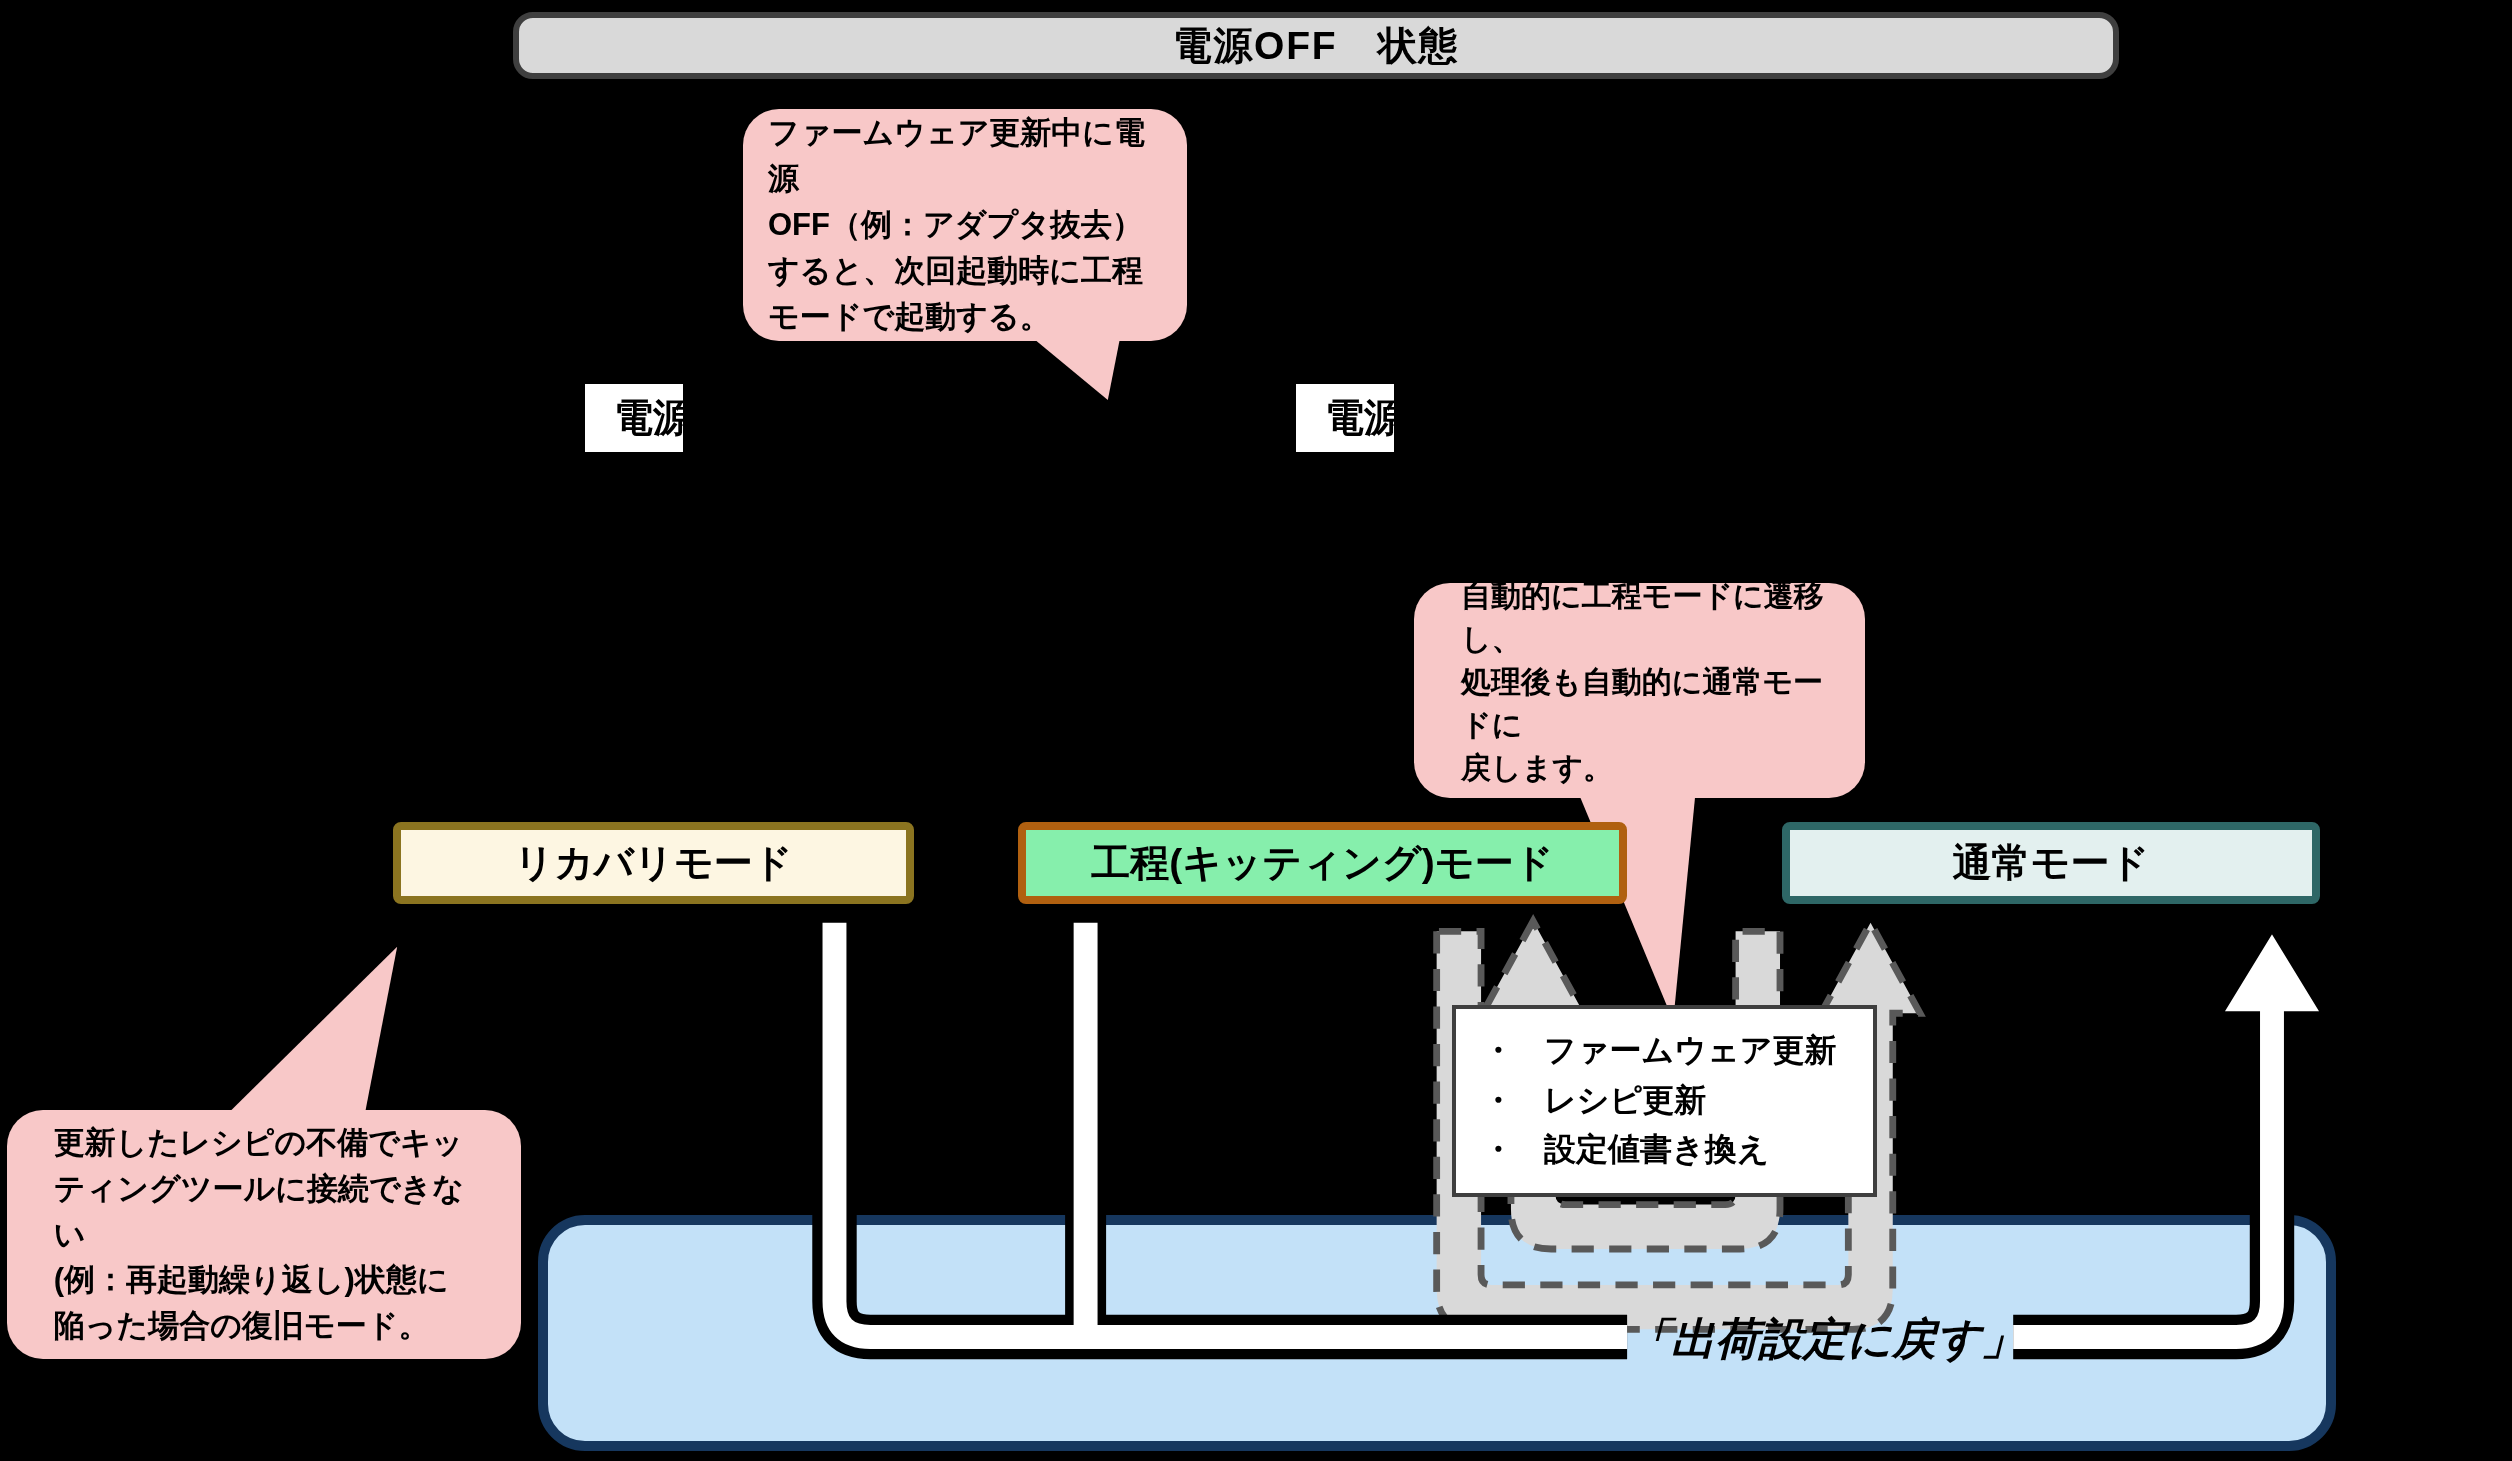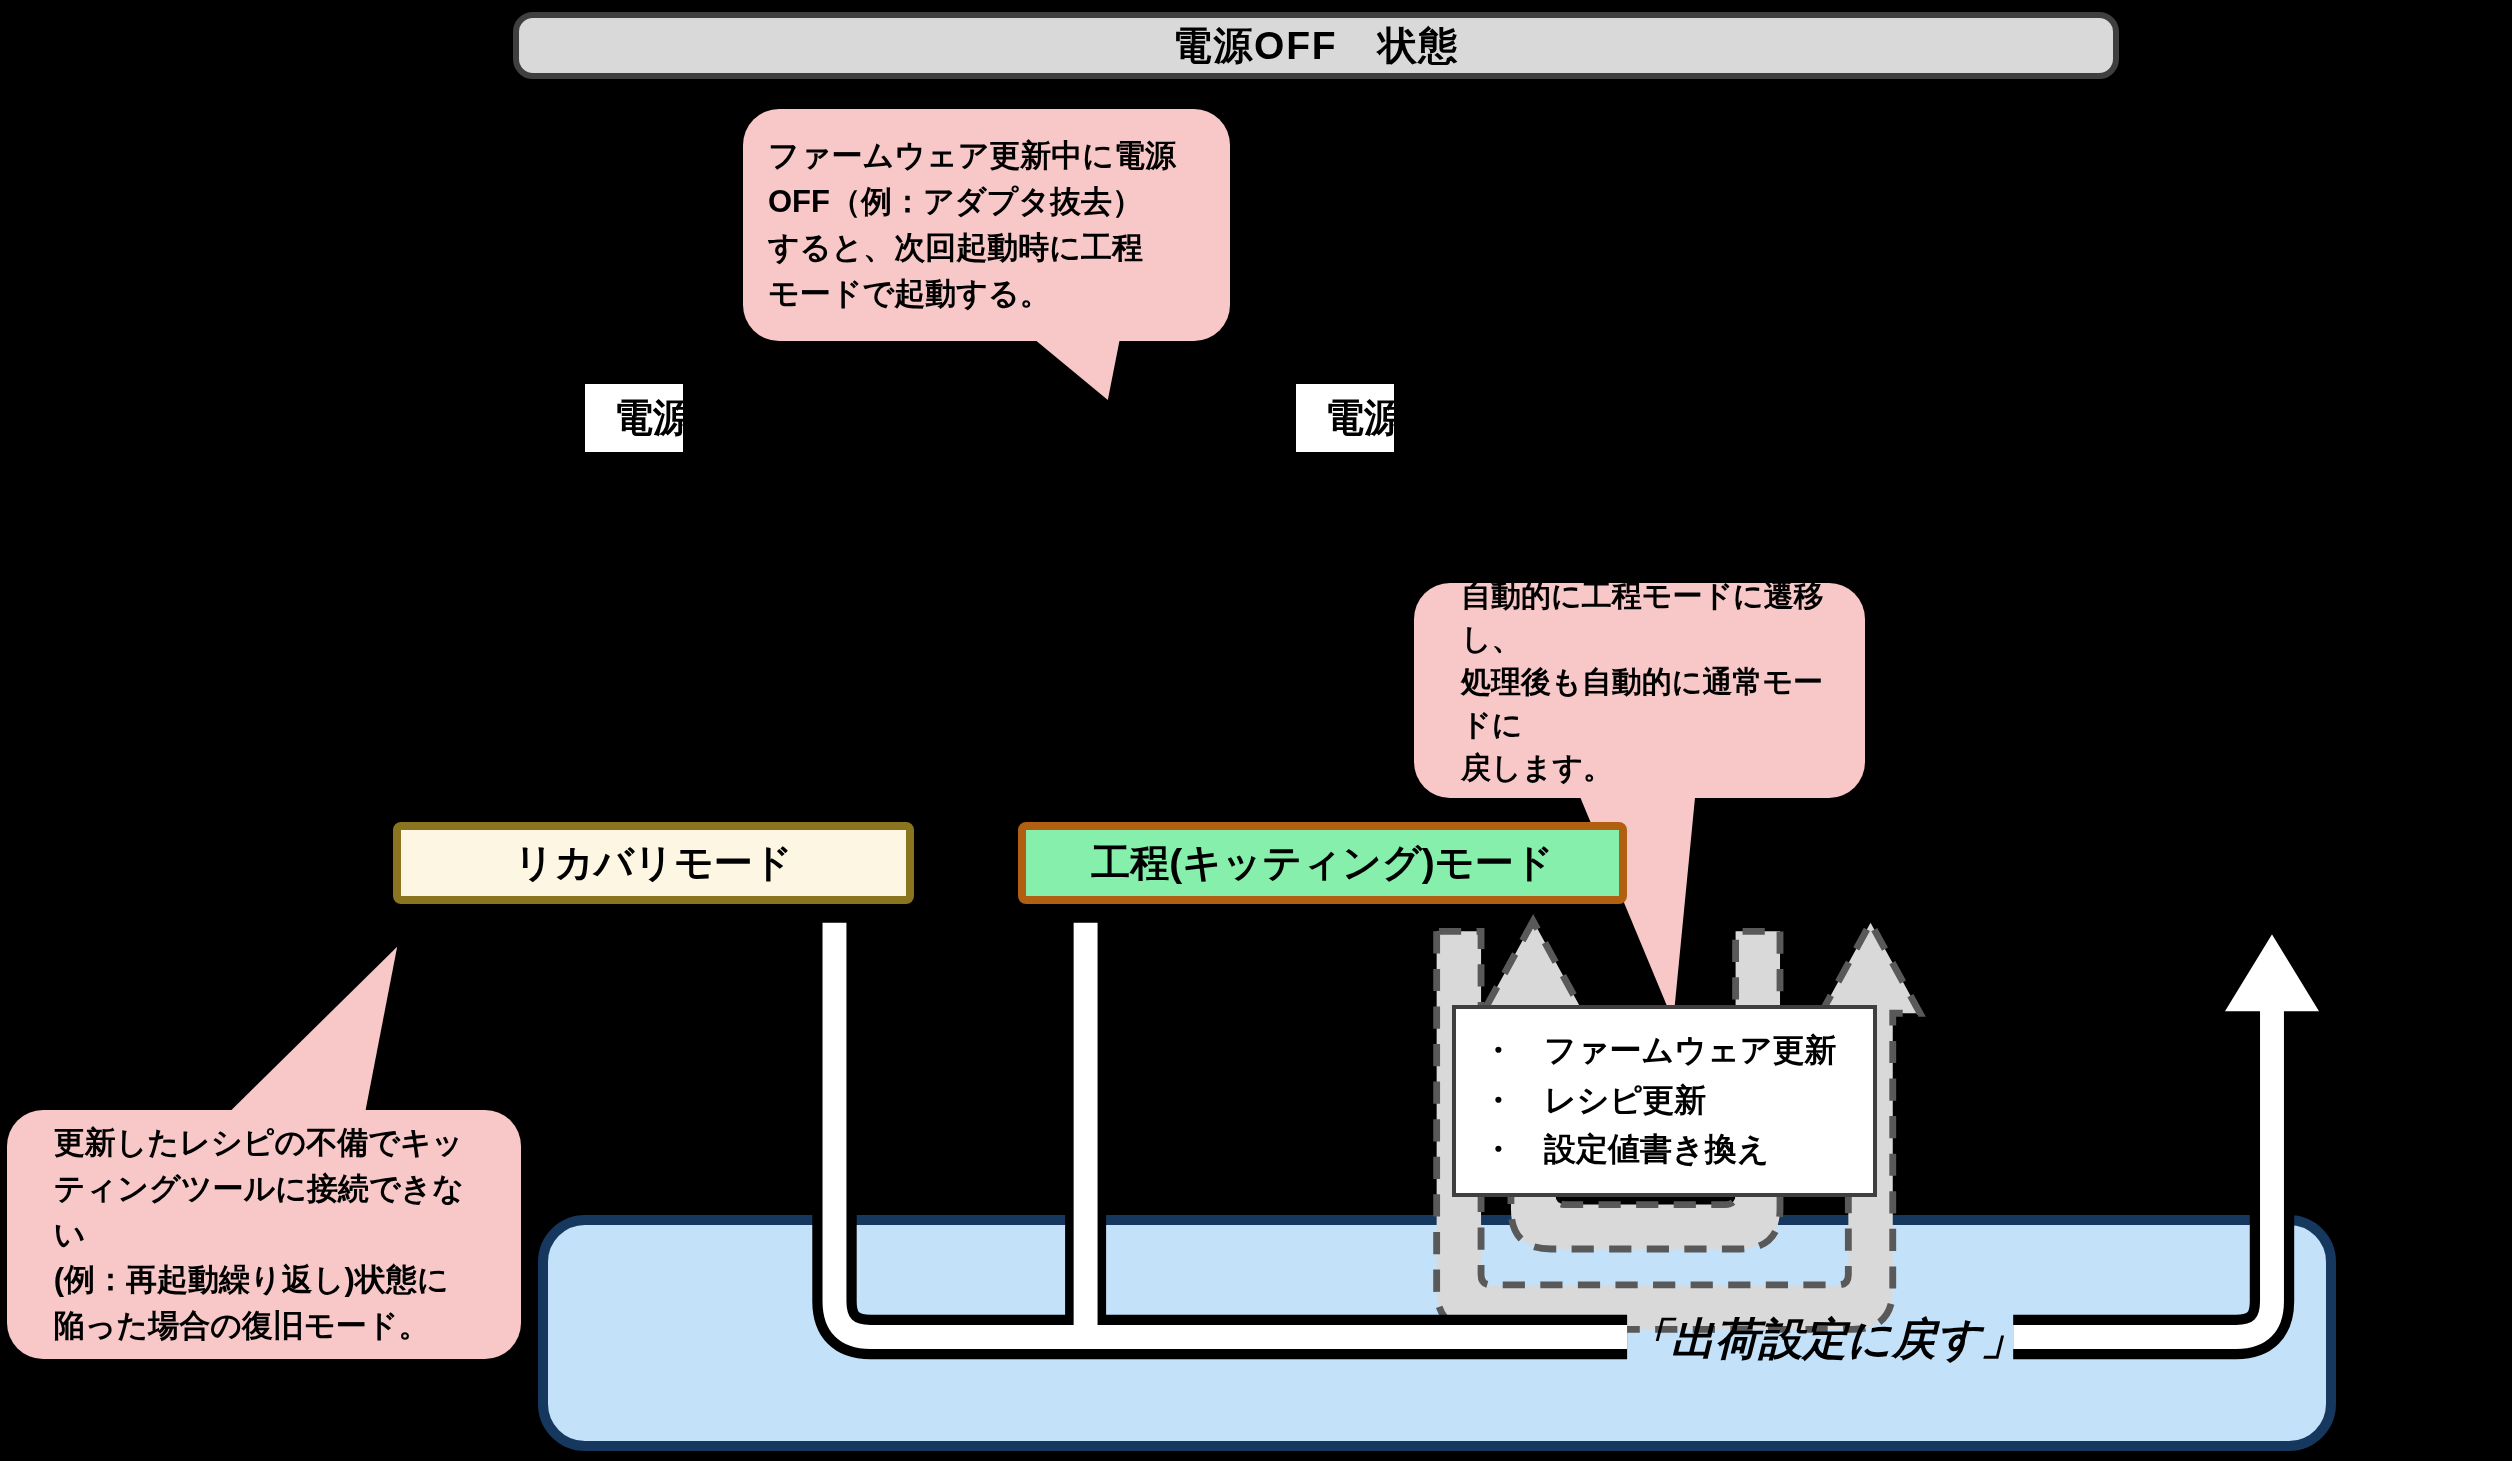--- a/index.html
+++ b/index.html
@@ -30,21 +30,21 @@
   .mode-recovery{left:393px;width:521px;background:#fdf6e2;border:8.5px solid #8b7420;}
   .mode-kitting{left:1018px;width:609px;background:#86efac;border:8.5px solid #b06010;}
   .mode-normal{left:1782px;width:538px;background:#e3f0ef;border:8.5px solid #2e6766;}
   
   .callout{
     background:#f8c8c8;border-radius:36px;
     font-size:31px;line-height:1.48;white-space:pre-line;
     display:flex;align-items:center;
     padding:8.5px 34px 8.5px 47px;
   }
-  .callout-1{left:743px;top:109px;width:487px;height:232px;padding-left:25px;}
+  .callout-1{left:743px;top:109px;width:444px;height:232px;padding-left:25px;}
   .callout-2{left:1414px;top:583px;width:451px;height:215px;font-size:30px;line-height:1.44;align-items:flex-end;}
   .callout-3{left:6.8px;top:1110px;width:514px;height:249px;}
   
   .power-label{
     top:384px;width:98px;height:68px;background:#fff;
     font-size:39px;line-height:68px;padding-left:29px;
     white-space:nowrap;overflow:hidden;
   }
   .power-label-left{left:585px;}
   .power-label-right{left:1296px;}
@@ -104,20 +104,23 @@
   <div class="abs title-bar">
     <span>電源OFF　状態</span>
   </div>
 
   <div class="abs mode-box mode-recovery">
     <span>リカバリモード</span>
   </div>
   <div class="abs mode-box mode-kitting">
     <span>工程(キッティング)モード</span>
   </div>
+  <div class="abs mode-box mode-normal">
+    <span>通常モード</span>
+  </div>
 
   <div class="abs ops-box">
     <div class="ops-row">
       <span class="ops-bullet">・</span>
       <span>ファームウェア更新</span>
     </div>
     <div class="ops-row">
       <span class="ops-bullet">・</span>
       <span>レシピ更新</span>
     </div>

